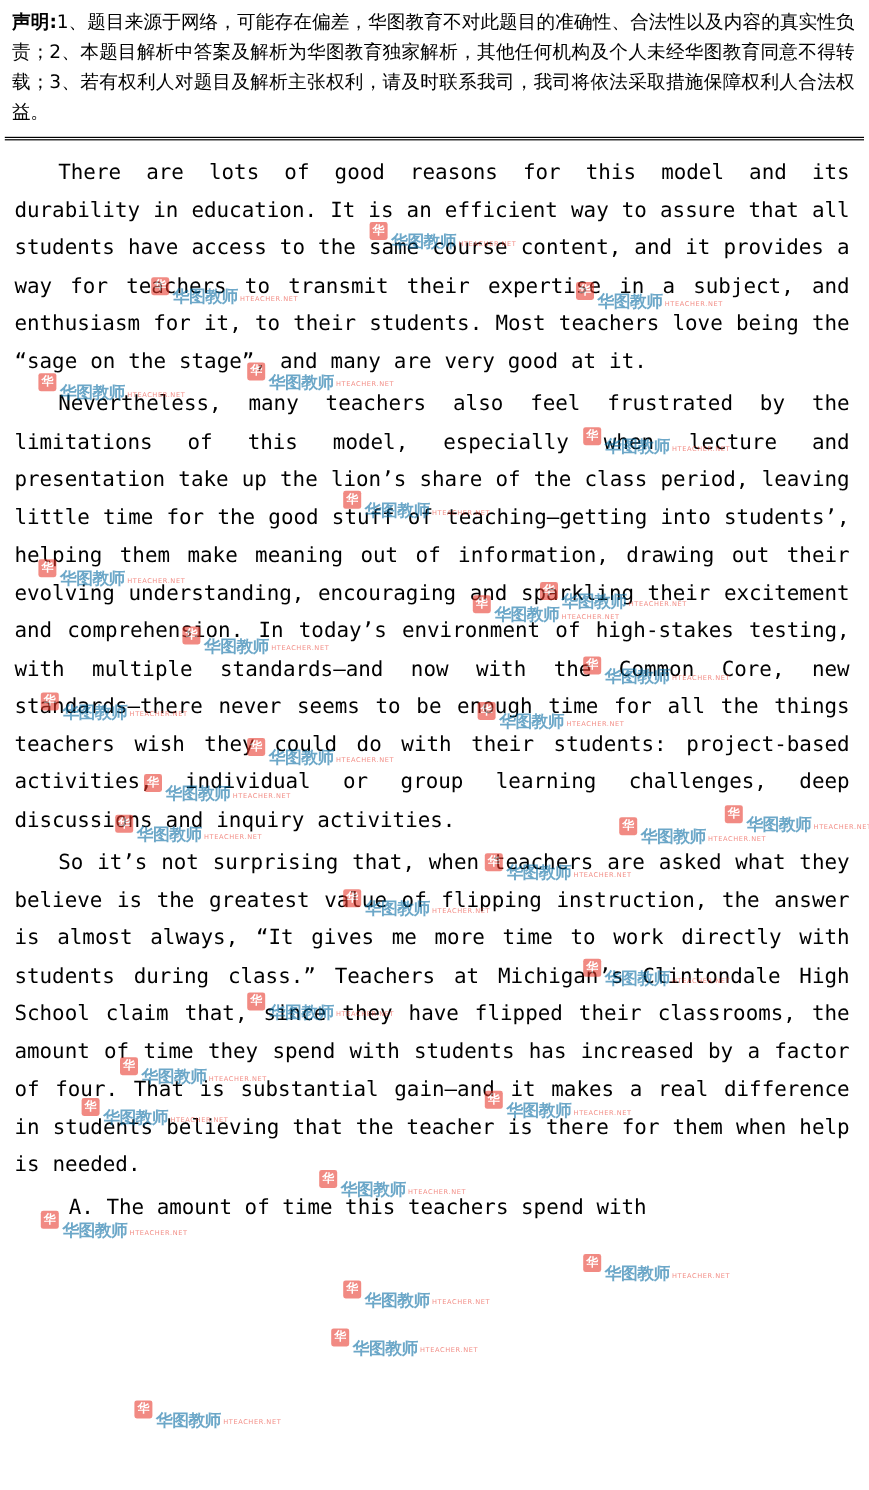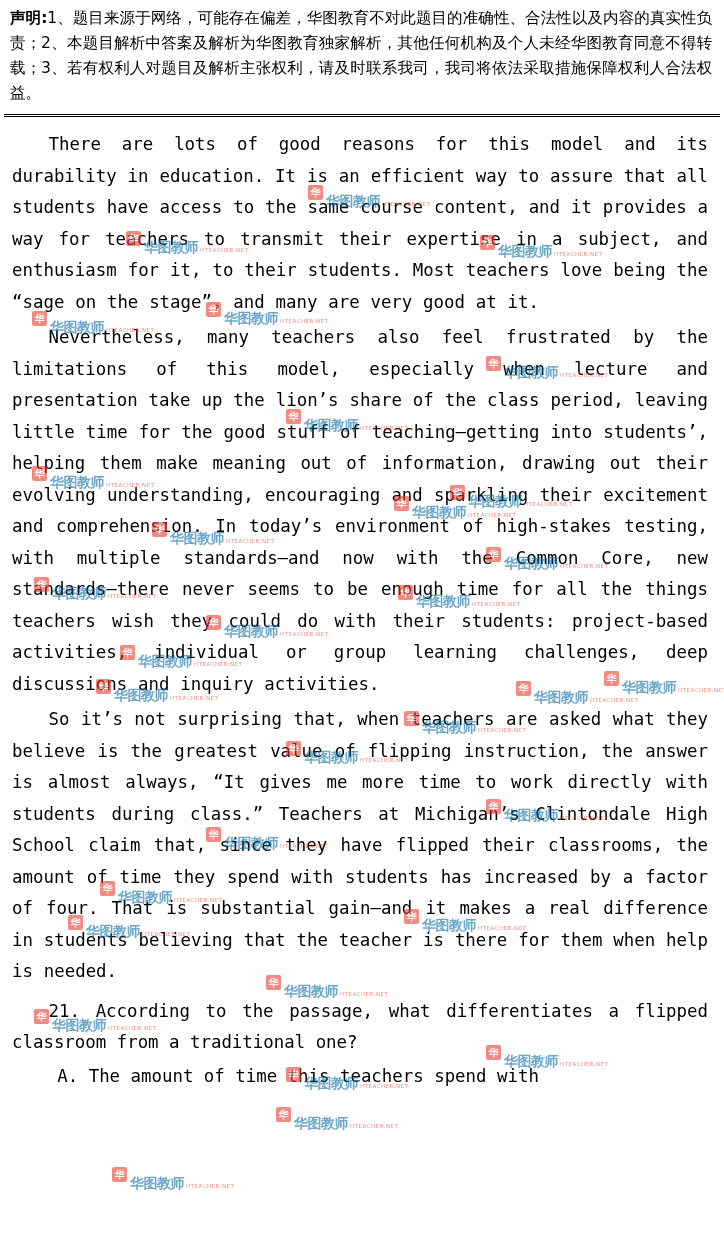--- a/index.html
+++ b/index.html
@@ -135,21 +135,20 @@
     <span class="lead">声明:</span><span>1、题目来源于网络，可能存在偏差，华图教育不对此题目的准确性、合法性以及内容的真实性负责；2、本题目解析中答案及解析为华图教育独家解析，其他任何机构及个人未经华图教育同意不得转载；3、若有权利人对题目及解析主张权利，请及时联系我司，我司将依法采取措施保障权利人合法权益。</span>
   </div>
   <div class="rule"></div>
   <div class="rule-thin"></div>
 
   <div class="content">
     <p class="para">There are lots of good reasons for this model and its durability in education. It is an efficient way to assure that all students have access to the same course content, and it provides a way for teachers to transmit their expertise in a subject, and enthusiasm for it, to their students. Most teachers love being the “sage on the stage”, and many are very good at it.</p>
     <p class="para">Nevertheless, many teachers also feel frustrated by the limitations of this model, especially when lecture and presentation take up the lion’s share of the class period, leaving little time for the good stuff of teaching—getting into students’, helping them make meaning out of information, drawing out their evolving understanding, encouraging and sparkling their excitement and comprehension. In today’s environment of high-stakes testing, with multiple standards—and now with the Common Core, new standards—there never seems to be enough time for all the things teachers wish they could do with their students: project-based activities, individual or group learning challenges, deep discussions and inquiry activities.</p>
     <p class="para">So it’s not surprising that, when teachers are asked what they believe is the greatest value of flipping instruction, the answer is almost always, “It gives me more time to work directly with students during class.” Teachers at Michigan’s Clintondale High School claim that, since they have flipped their classrooms, the amount of time they spend with students has increased by a factor of four. That is substantial gain—and it makes a real difference in students believing that the teacher is there for them when help is needed.</p>
 
-    <p class="question"><span>21.</span> <span>According to the passage, what differentiates a flipped classroom from a traditional one?</span></p>
     <p class="option"><span>A.</span>  <span>The amount of time this teachers spend with</span></p>
   </div>
 
   <div class="wm-layer">
     <div class="wm" style="left:308px; top:176px;">
       <span class="badge">华</span>
       <span class="wtext">华图教师</span>
       <span class="wsub">HTEACHER.NET</span>
     </div>
     <div class="wm" style="left:126px; top:222px;">

